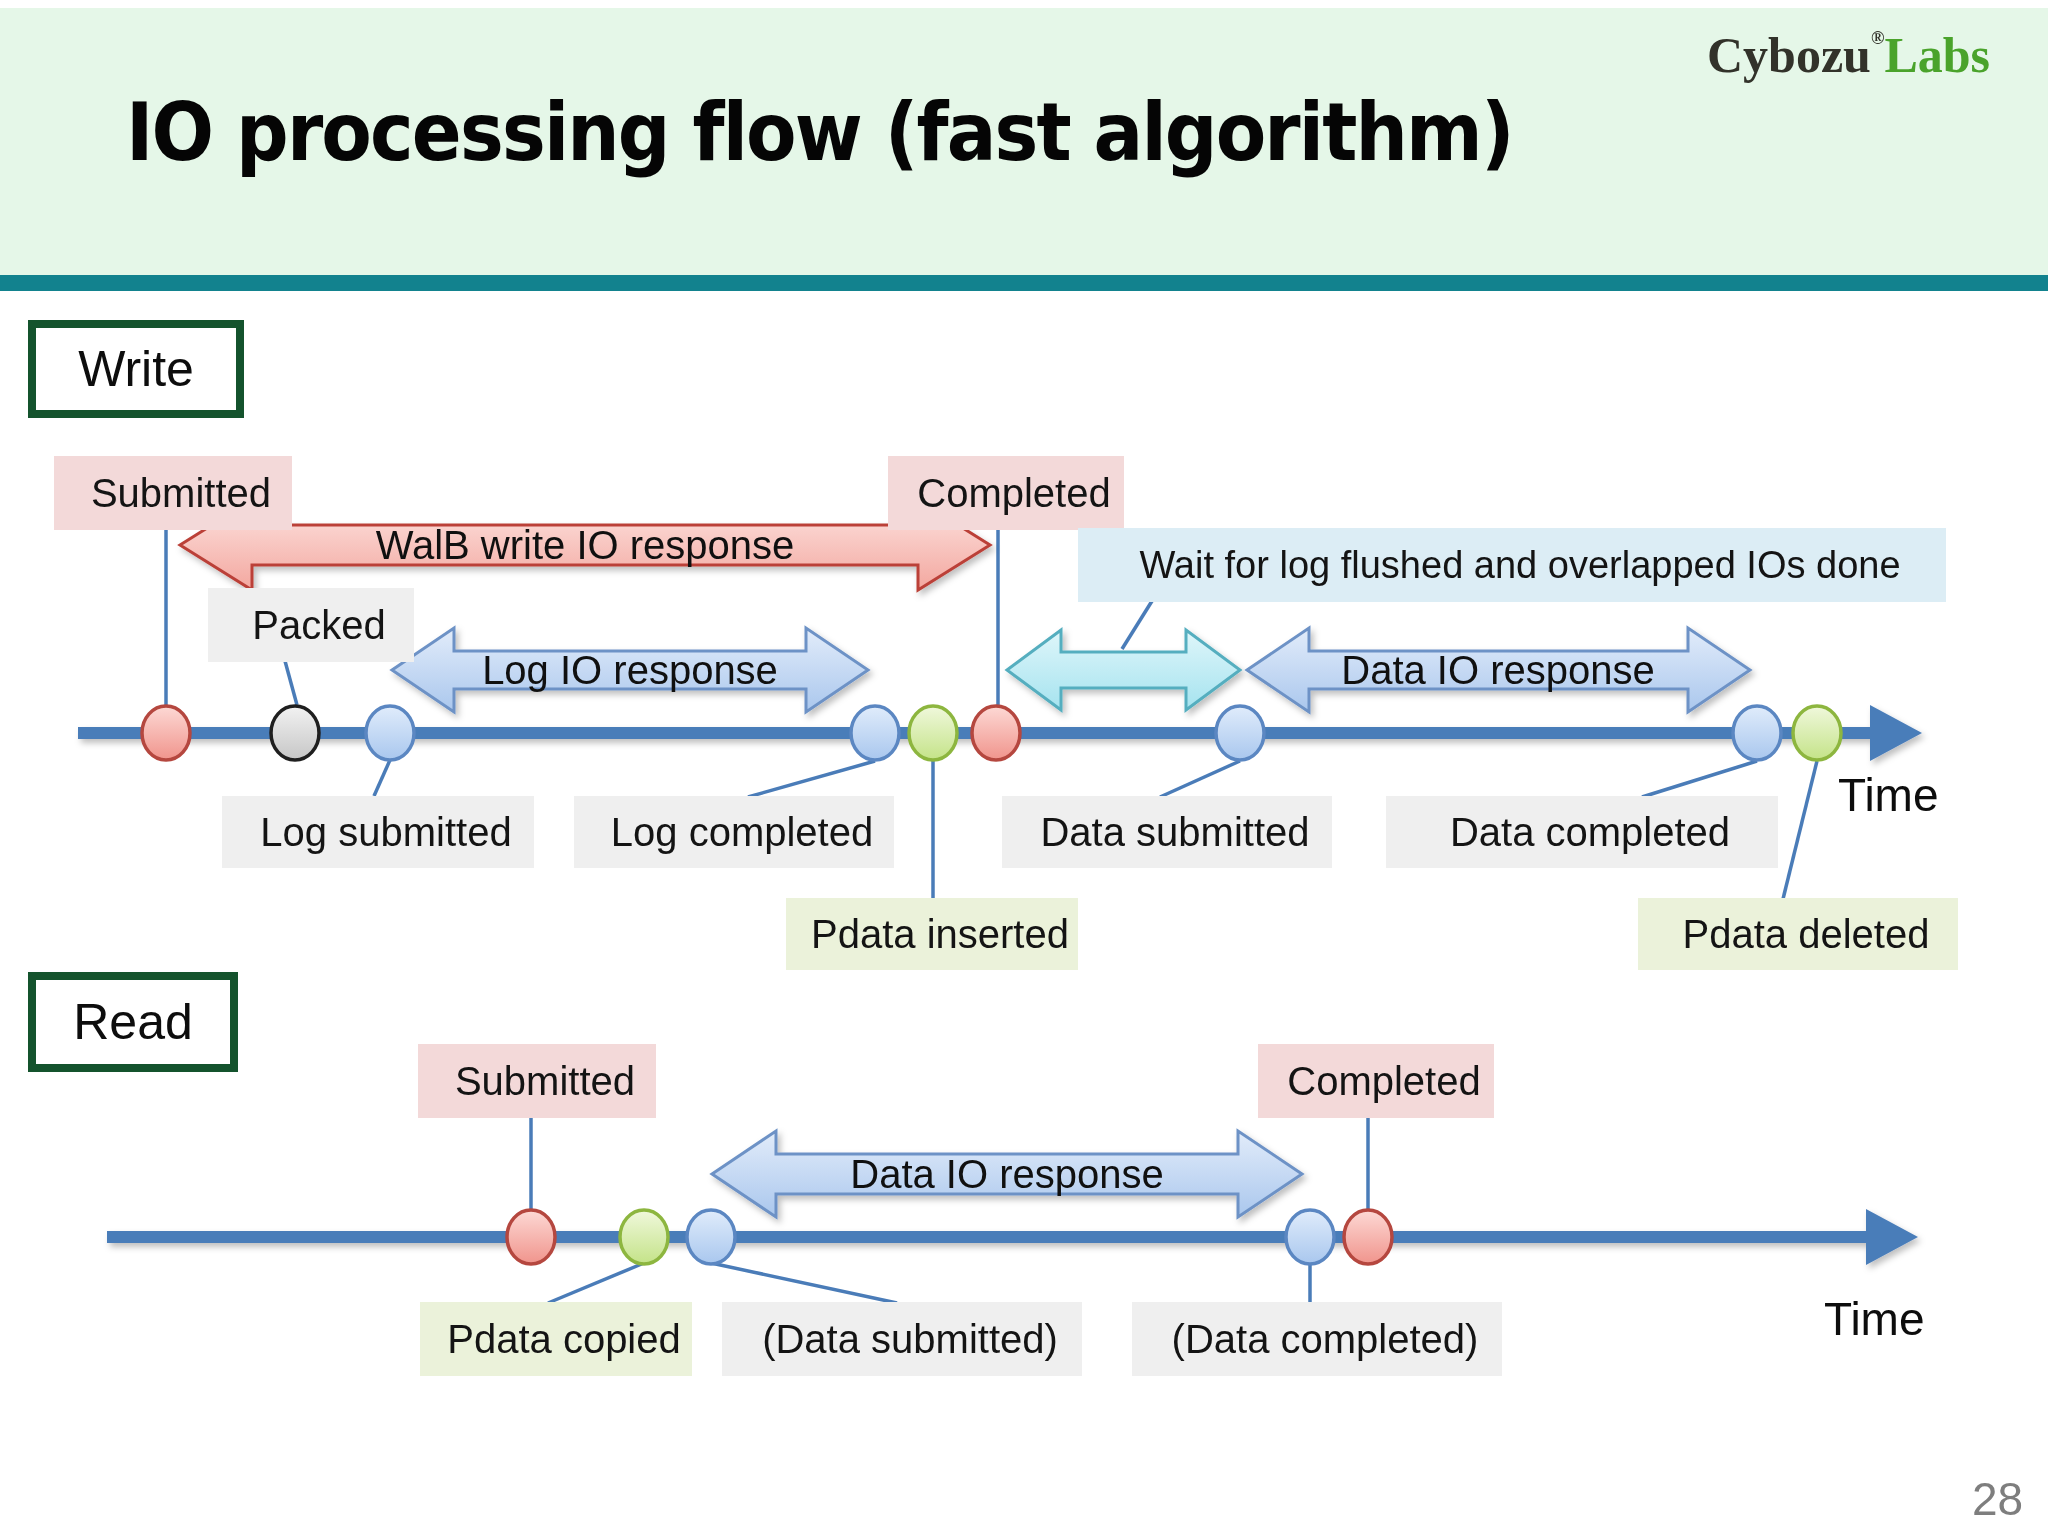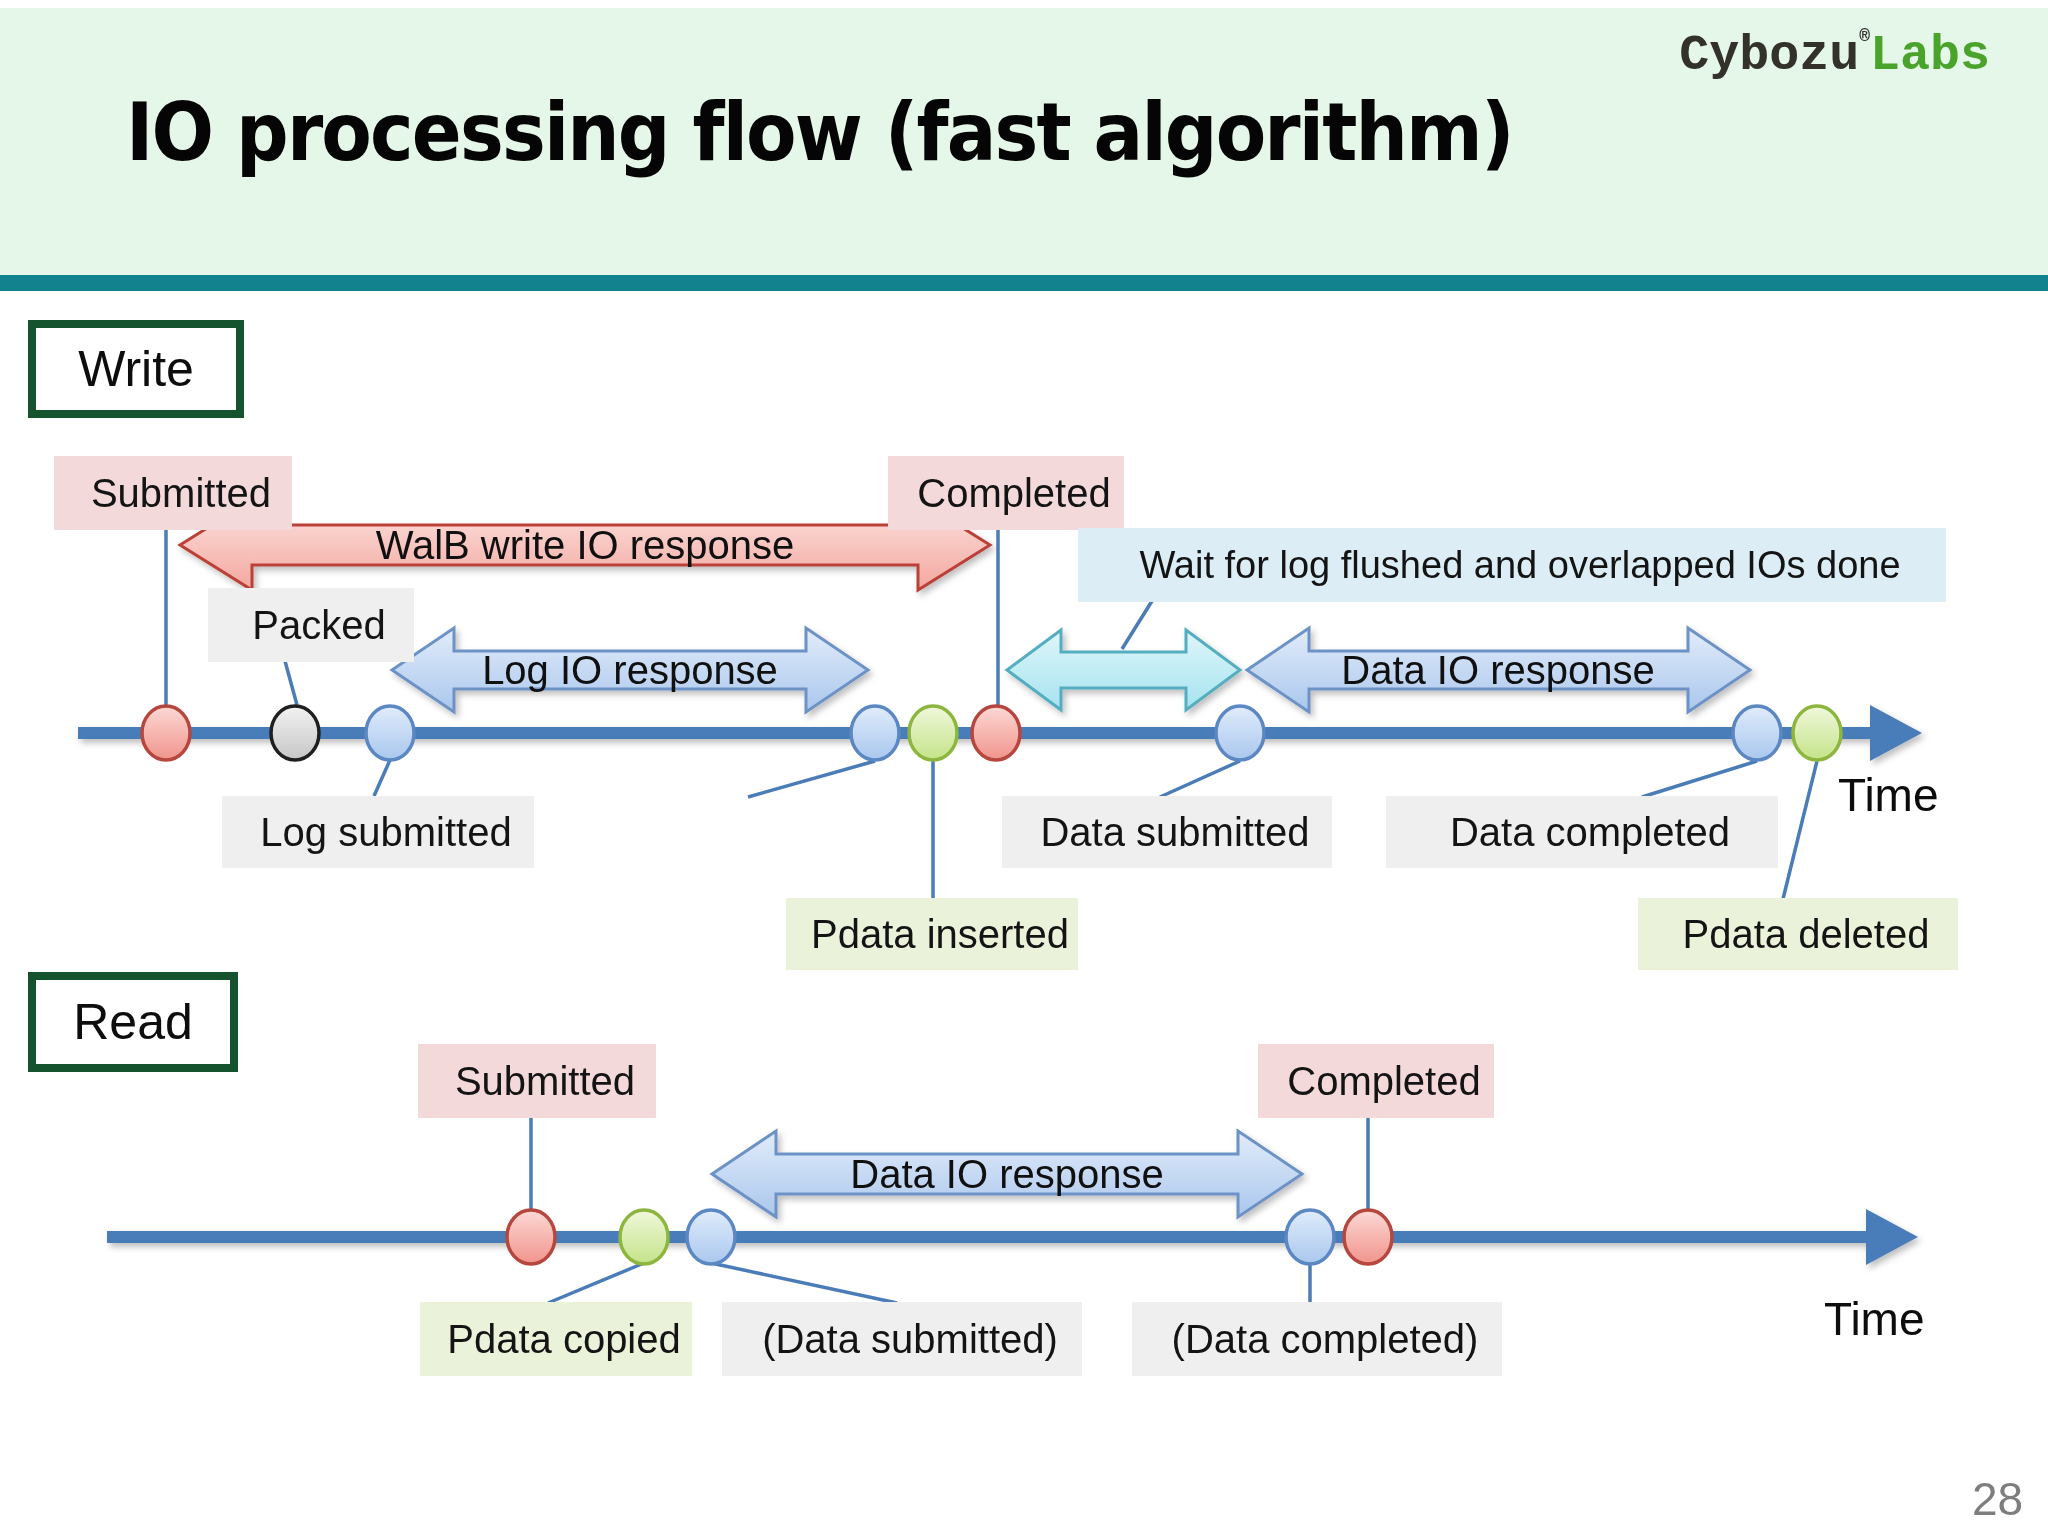--- a/index.html
+++ b/index.html
@@ -3,21 +3,21 @@
 <meta charset="utf-8">
 <style>
   html,body{margin:0;padding:0;background:#fff;}
   .slide{position:relative;width:2048px;height:1536px;background:#ffffff;overflow:hidden;
          font-family:"Liberation Sans",sans-serif;color:#111;}
   .header-band{position:absolute;left:0;top:8px;width:2048px;height:267px;background:#e5f7e8;}
   .teal-bar{position:absolute;left:0;top:275px;width:2048px;height:16px;background:#12828e;}
   .slide-title{position:absolute;left:126px;top:86px;font-family:"DejaVu Sans",sans-serif;
                font-weight:bold;font-size:80px;letter-spacing:-2px;color:#050505;white-space:nowrap;
                transform:scaleX(0.92);transform-origin:left top;}
-  .logo{position:absolute;top:26px;right:58px;font-family:Liberation Mono, monospace;
+  .logo{position:absolute;top:26px;right:58px;font-family:Liberation Serif, serif;
         font-weight:bold;font-size:50px;white-space:nowrap;}
   .logo .dark{color:#32322a;}
   .logo .reg{font-size:18px;vertical-align:28px;color:#32322a;}
   .logo .green{color:#4aa32b;}
   .section-box{position:absolute;border:8px solid #14532d;background:#fff;
                display:flex;align-items:center;justify-content:center;
                font-size:50px;color:#0d0d0d;}
   .lbl{position:absolute;display:flex;align-items:center;justify-content:center;
        font-size:40px;color:#141414;white-space:nowrap;padding-left:16px;}
   .lbl.pink{background:#f3d9d9;}
@@ -145,20 +145,21 @@
   <div class="lbl pink" style="left:54px;top:456px;width:222px;height:74px;">Submitted</div>
   <div class="lbl pink" style="left:888px;top:456px;width:220px;height:74px;">Completed</div>
   <div class="lbl gray" style="left:208px;top:588px;width:190px;height:74px;">Packed</div>
   <div class="lbl lightblue" style="left:1078px;top:528px;width:852px;height:74px;">Wait for log flushed and overlapped IOs done</div>
 
   <div class="arrow-text" style="left:285px;top:522px;width:600px;height:46px;">WalB write IO response</div>
   <div class="arrow-text" style="left:430px;top:647px;width:400px;height:46px;">Log IO response</div>
   <div class="arrow-text" style="left:1298px;top:647px;width:400px;height:46px;">Data IO response</div>
 
   <div class="lbl gray" style="left:222px;top:796px;width:296px;height:72px;">Log submitted</div>
+  <div class="lbl gray" style="left:574px;top:796px;width:304px;height:72px;">Log completed</div>
   <div class="lbl gray" style="left:1002px;top:796px;width:314px;height:72px;">Data submitted</div>
   <div class="lbl gray" style="left:1386px;top:796px;width:376px;height:72px;">Data completed</div>
   <div class="lbl green" style="left:786px;top:898px;width:276px;height:72px;">Pdata inserted</div>
   <div class="lbl green" style="left:1638px;top:898px;width:304px;height:72px;">Pdata deleted</div>
   <div class="time-label" style="left:1838px;top:768px;">Time</div>
 
   <div class="section-box" style="left:28px;top:972px;width:194px;height:84px;">Read</div>
 
   <div class="lbl pink" style="left:418px;top:1044px;width:222px;height:74px;">Submitted</div>
   <div class="lbl pink" style="left:1258px;top:1044px;width:220px;height:74px;">Completed</div>

